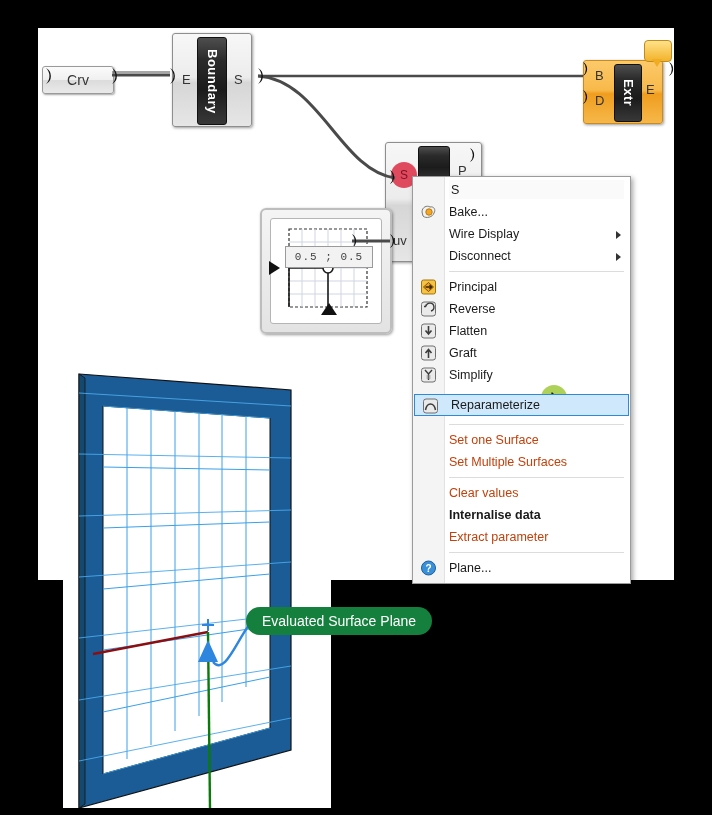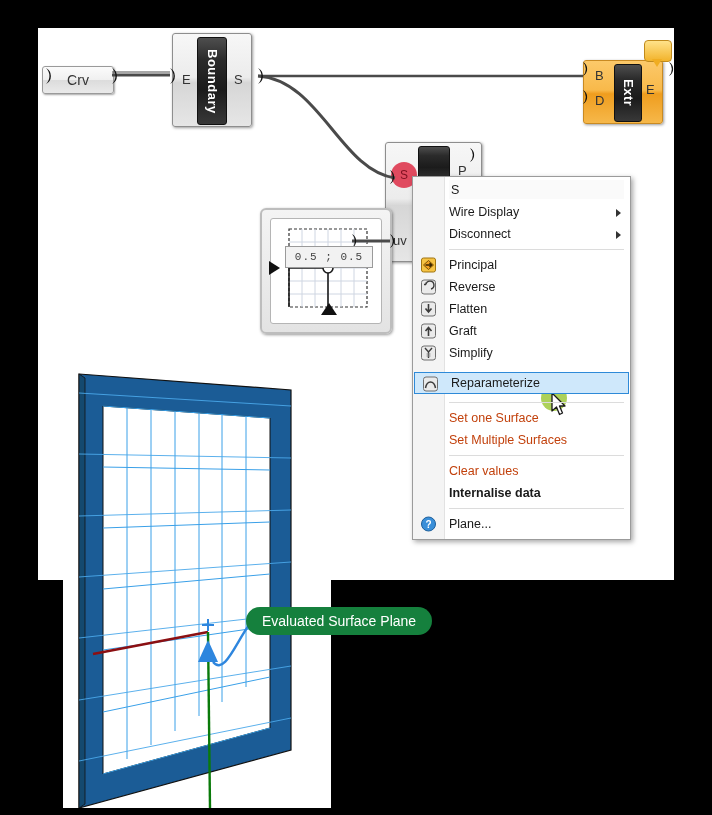--- a/index.html
+++ b/index.html
@@ -183,20 +183,29 @@
   </g>
 </svg>
 
 <div id="ctx">
   <div class="gutter"></div>
 
   <div id="ctx-field">
     <span>S</span>
   </div>
 
+  <div class="mi">
+    <span class="ico">
+      <svg width="19" height="18" viewBox="0 0 19 18">
+        <path d="M3 9 C3 4,8 2,11 4 C15 3,17 7,15 10 C14 14,7 16,4 13 Z" fill="#f2f2f2" stroke="#777"></path>
+        <circle cx="10" cy="9" r="3.2" fill="#f5a623" stroke="#b97a10"></circle>
+      </svg>
+    </span>
+    <span>Bake...</span>
+  </div>
 
   <div class="mi">
     <span>Wire Display</span>
     <span class="arr"></span>
   </div>
 
   <div class="mi">
     <span>Disconnect</span>
     <span class="arr"></span>
   </div>
@@ -274,20 +283,23 @@
     <span>Set Multiple Surfaces</span>
   </div>
 
   <div class="sep"></div>
 
   <div class="mi dis">
     <span>Clear values</span>
   </div>
   <div class="mi bold">
     <span>Internalise data</span>
+  </div>
+  <div class="mi dis">
+    <span>Extract parameter</span>
   </div>
 
   <div class="sep"></div>
 
   <div class="mi" style="margin-bottom:4px;">
     <span class="ico">
       <svg width="19" height="18" viewBox="0 0 19 18">
         <circle cx="9.5" cy="9" r="7" fill="#3a8fd9" stroke="#1d5f9b"></circle>
         <text x="9.5" y="13" font-size="10" font-family="Liberation Sans, sans-serif" fill="#fff" text-anchor="middle" font-weight="bold">?</text>
       </svg>

